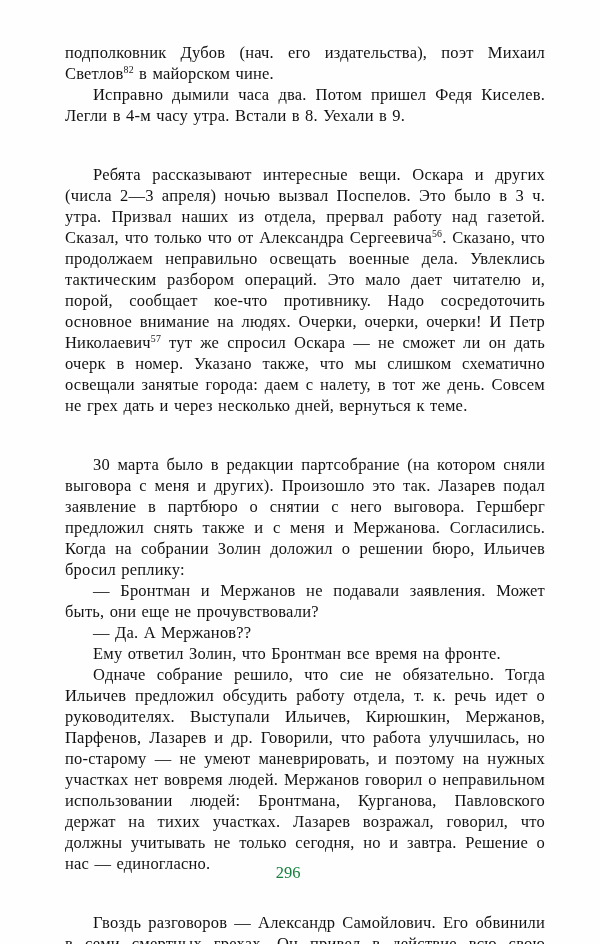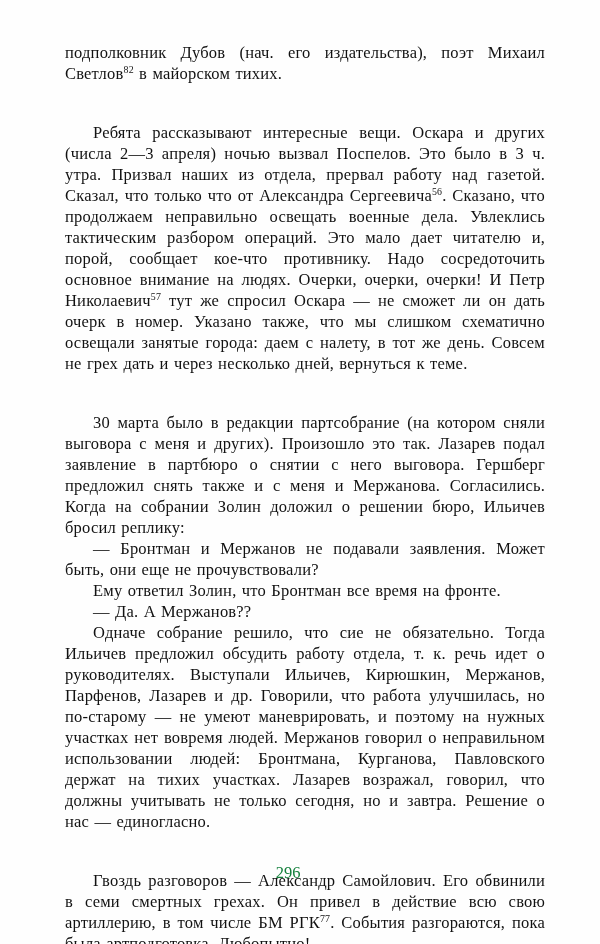--- a/index.html
+++ b/index.html
@@ -46,23 +46,24 @@
     text-align: center;
     font-size: 16.5px;
     color: #15803d;
   }
 </style>
 </head>
 <body>
 
 <div class="page">
   <div class="text-block" id="paragraphs">
-      <p class=""><span>подполковник Дубов (нач. его издательства), поэт Михаил Светлов</span><sup>82</sup><span> в майорском тихих.</span></p>
+      <p class=""><span>подполковник Дубов (нач. его издательства), поэт Михаил Светлов</span><sup>82</sup><span> в майорском чине.</span></p>
+      <p class="indent "><span>Исправно дымили часа два. Потом пришел Федя Киселев. Легли в 4-м часу утра. Встали в 8. Уехали в 9.</span></p>
       <p class="indent space-before"><span>Ребята рассказывают интересные вещи. Оскара и других (числа 2—3 апреля) ночью вызвал Поспелов. Это было в 3 ч. утра. Призвал наших из отдела, прервал работу над газетой. Сказал, что только что от Александра Сергеевича</span><sup>56</sup><span>. Сказано, что продолжаем неправильно освещать военные дела. Увлеклись тактическим разбором операций. Это мало дает читателю и, порой, сообщает кое-что противнику. Надо сосредоточить основное внимание на людях. Очерки, очерки, очерки! И Петр Николаевич</span><sup>57</sup><span> тут же спросил Оскара — не сможет ли он дать очерк в номер. Указано также, что мы слишком схематично освещали занятые города: даем с налету, в тот же день. Совсем не грех дать и через несколько дней, вернуться к теме.</span></p>
       <p class="indent space-before"><span>30 марта было в редакции партсобрание (на котором сняли выговора с меня и других). Произошло это так. Лазарев подал заявление в партбюро о снятии с него выговора. Гершберг предложил снять также и с меня и Мержанова. Согласились. Когда на собрании Золин доложил о решении бюро, Ильичев бросил реплику:</span></p>
       <p class="indent "><span>— Бронтман и Мержанов не подавали заявления. Может быть, они еще не прочувствовали?</span></p>
+      <p class="indent "><span>— Да. А Мержанов??</span></p>
       <p class="indent "><span>Ему ответил Золин, что Бронтман все время на фронте.</span></p>
-      <p class="indent "><span>— Да. А Мержанов??</span></p>
       <p class="indent "><span>Одначе собрание решило, что сие не обязательно. Тогда Ильичев предложил обсудить работу отдела, т. к. речь идет о руководителях. Выступали Ильичев, Кирюшкин, Мержанов, Парфенов, Лазарев и др. Говорили, что работа улучшилась, но по-старому — не умеют маневрировать, и поэтому на нужных участках нет вовремя людей. Мержанов говорил о неправильном использовании людей: Бронтмана, Курганова, Павловского держат на тихих участках. Лазарев возражал, говорил, что должны учитывать не только сегодня, но и завтра. Решение о нас — единогласно.</span></p>
       <p class="indent space-before"><span>Гвоздь разговоров — Александр Самойлович. Его обвинили в семи смертных грехах. Он привел в действие всю свою артиллерию, в том числе БМ РГК</span><sup>77</sup><span>. События разгораются, пока была артподготовка. Любопытно!</span></p>
     </div>
   <div class="page-number">296</div>
 </div>
 
 </body></html>

